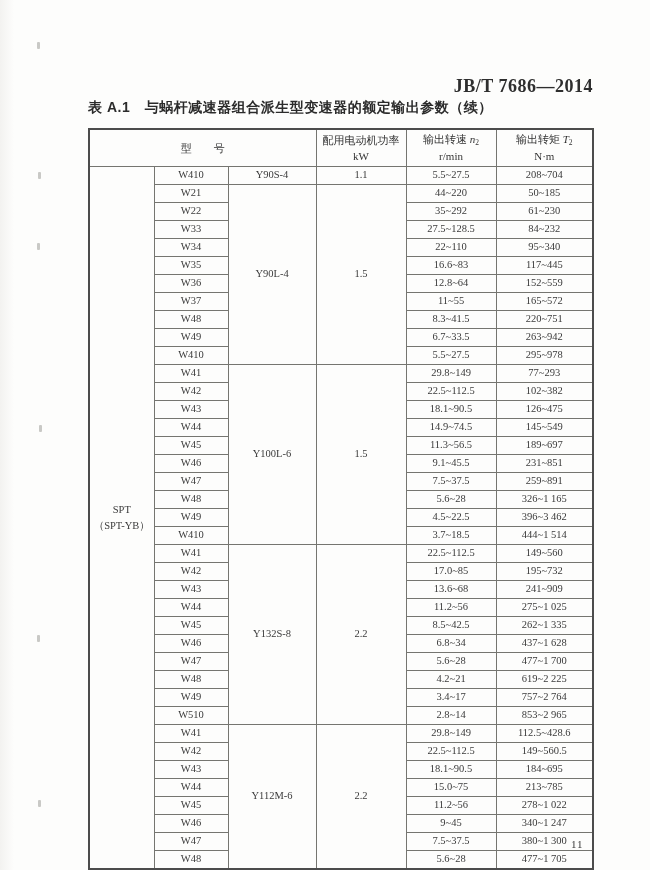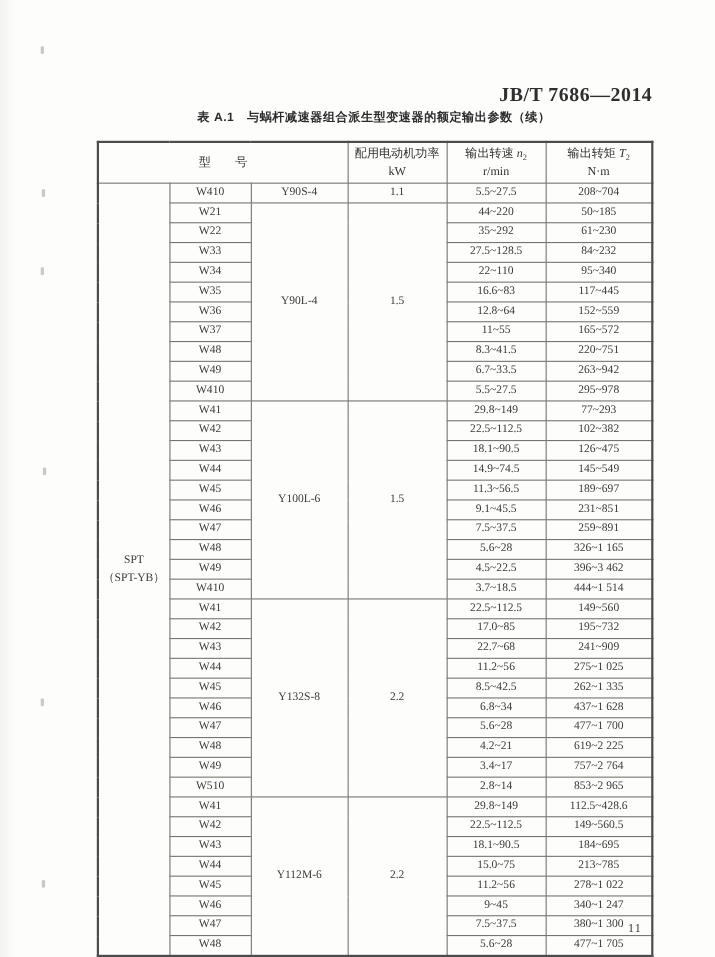--- a/index.html
+++ b/index.html
@@ -17,22 +17,22 @@
   }
   .scan-mark{
     position:absolute;width:3px;height:7px;background:#c9c9c6;border-radius:1px;
   }
   .std-ref{
     position:absolute;top:76px;right:57px;
     font-weight:bold;font-size:18px;letter-spacing:0.5px;color:#2e2e2e;
   }
   .table-title{
     position:absolute;top:99px;left:88px;width:504px;
-    text-align:center;font-family:"Liberation Sans","DejaVu Sans",sans-serif;
-    font-weight:bold;font-size:11px;color:#2b2b2b;letter-spacing:0.5px;
+    text-align:left;font-family:"Liberation Sans","DejaVu Sans",sans-serif;
+    font-weight:bold;font-size:14px;color:#2b2b2b;letter-spacing:0.5px;
   }
   table.main{
     position:absolute;top:128px;left:88px;
     width:504px;border-collapse:collapse;table-layout:fixed;
     border:2px solid #4c4c4c;
   }
   table.main td{
     border:1px solid #757570;
     text-align:center;vertical-align:middle;
     font-size:10.5px;color:#3a3a3a;
@@ -213,21 +213,21 @@
           <td>22.5~112.5</td>
           <td>149~560</td>
         </tr>
         <tr>
           <td>W42</td>
           <td>17.0~85</td>
           <td>195~732</td>
         </tr>
         <tr>
           <td>W43</td>
-          <td>22.7~68</td>
+          <td>13.6~68</td>
           <td>241~909</td>
         </tr>
         <tr>
           <td>W44</td>
           <td>11.2~56</td>
           <td>275~1 025</td>
         </tr>
         <tr>
           <td>W45</td>
           <td>8.5~42.5</td>

